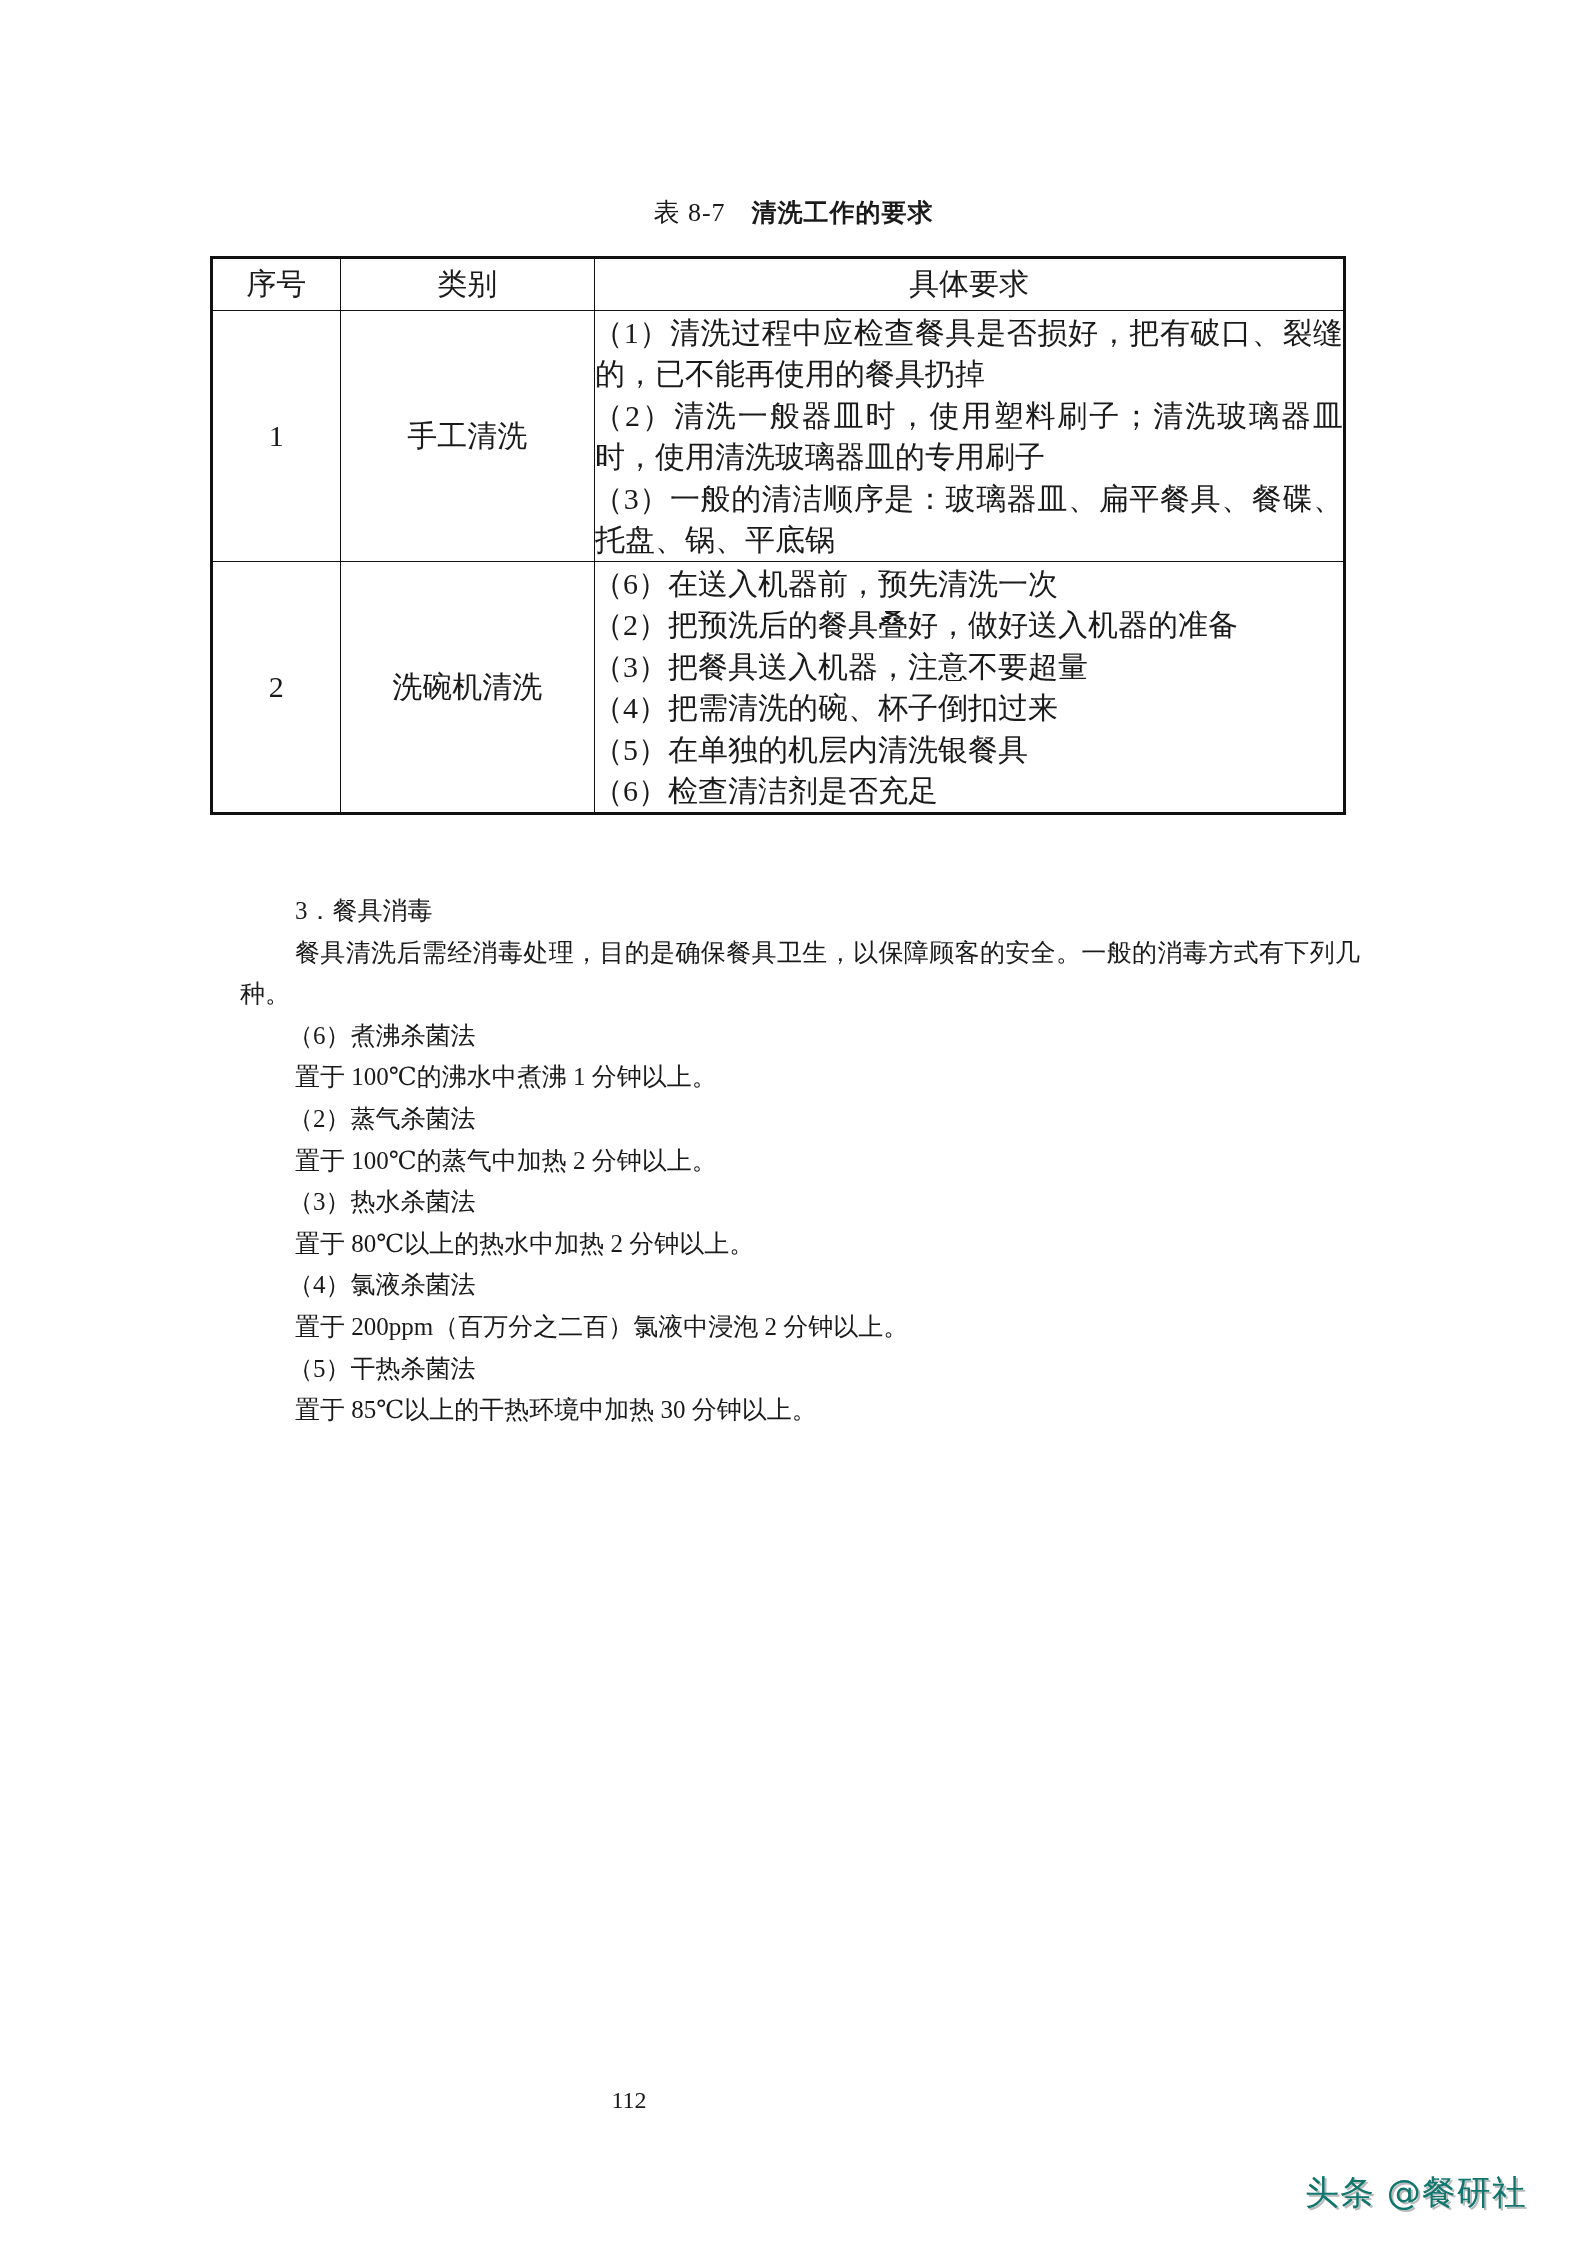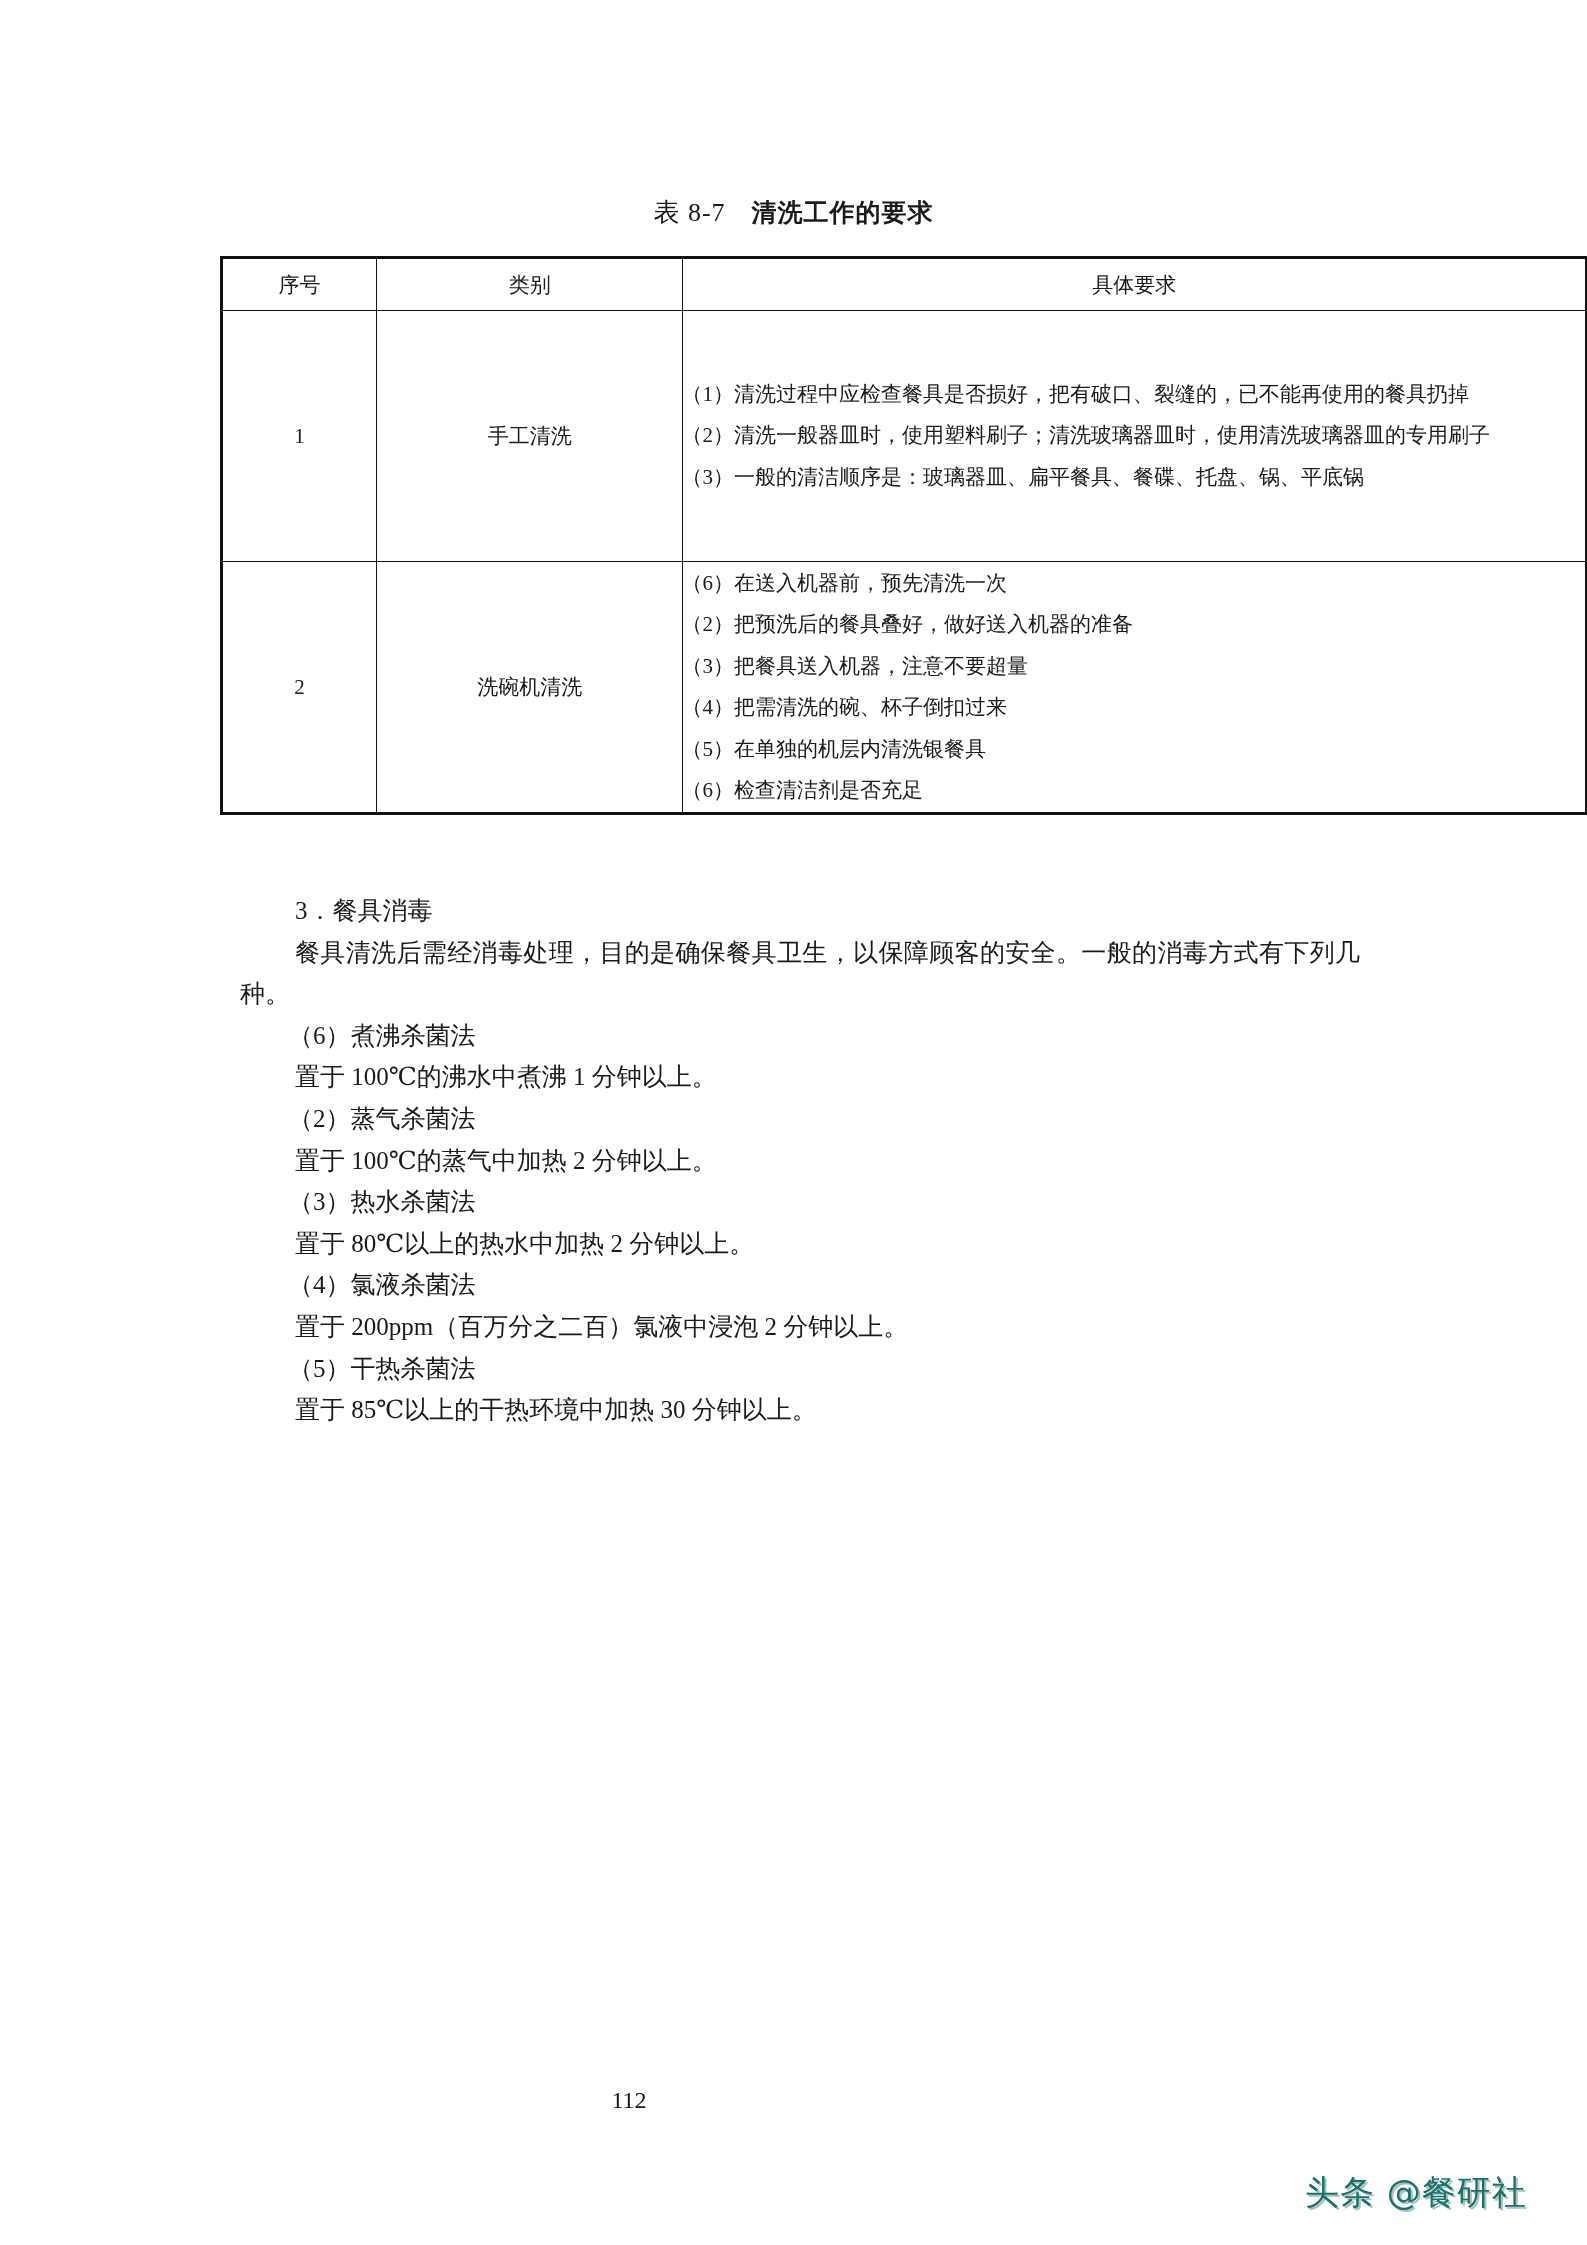--- a/index.html
+++ b/index.html
@@ -9,24 +9,24 @@
       color: #1a1a1a;
     }
     .caption {
       position: absolute; left: 0; width: 1587px; top: 195px;
       text-align: center; font-size: 25px; font-weight: bold;
       font-family: "DejaVu Sans", "Liberation Sans", sans-serif;
       letter-spacing: 1px;
     }
     .caption .num { font-family: "Liberation Serif", serif; font-weight: normal; font-size: 26px; margin-right: 26px; }
     table.req {
-      position: absolute; left: 220px; top: 256px; width: 1368px;
+      position: absolute; left: 210px; top: 256px; width: 1136px;
       border-collapse: collapse;
       border: 3px solid #111;
-      font-size: 21px;
+      font-size: 30px;
     }
     table.req th, table.req td {
       border: 1.5px solid #111; padding: 0; vertical-align: middle;
       font-weight: normal;
     }
     table.req th { height: 51px; text-align: center; }
     col.c1 { width: 129px; }
     col.c2 { width: 255px; }
     col.c3 { width: 752px; }
     td.center { text-align: center; }

